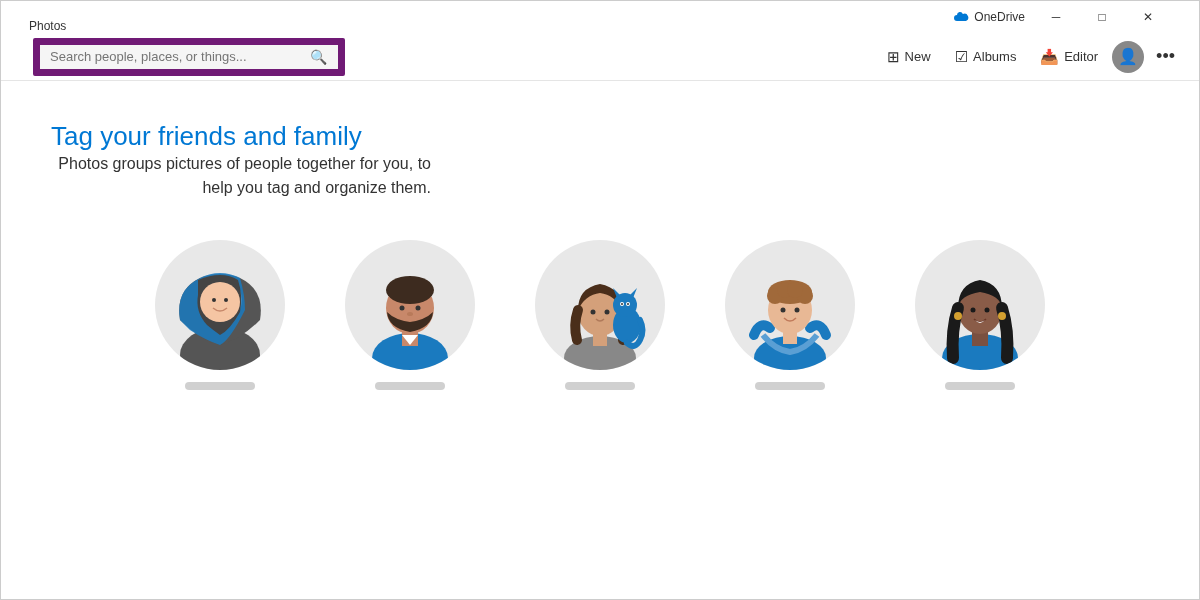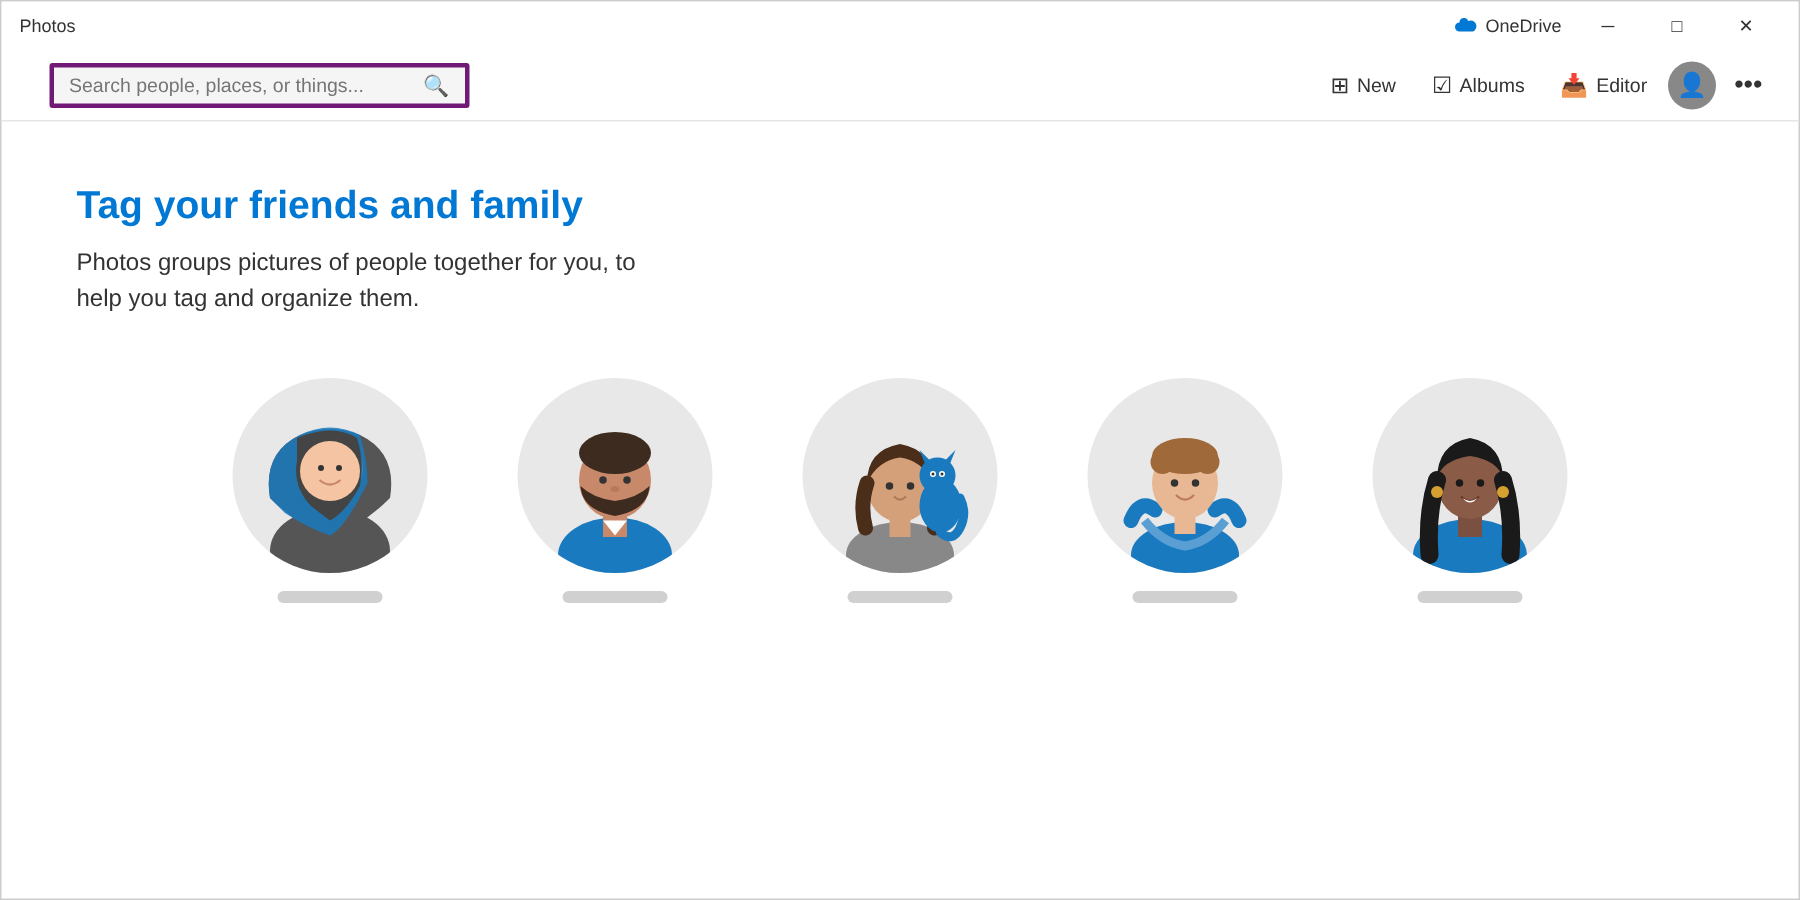--- a/index.html
+++ b/index.html
@@ -8,24 +8,24 @@
       background: #fff;
       width: 1200px;
       height: 600px;
       overflow: hidden;
       border: 1px solid #ccc;
     }
 
     
     .titlebar {
       display: flex;
-      align-items: center;
+      align-items: flex-end;
       justify-content: space-between;
       height: 32px;
-      padding: 0 12px;
+      padding: 0 28px;
       background: #fff;
     }
     .titlebar-left {
       font-size: 12px;
       color: #333;
     }
     .titlebar-right {
       display: flex;
       align-items: center;
       gap: 0;
@@ -91,24 +91,24 @@
     }
     .nav-divider {
       width: 1px;
       height: 24px;
       background: #e5e5e5;
       margin: 0 8px;
     }
     .search-bar {
       display: flex;
       align-items: center;
-      border: 3px solid #701a75;
+      border: 7px solid #701a75;
       border-radius: 2px;
       padding: 4px 10px;
-      width: 280px;
+      width: 312px;
       margin-left: 16px;
       background: #f5f5f5;
     }
     .search-bar input {
       border: none;
       background: transparent;
       font-size: 13px;
       color: #888;
       outline: none;
       flex: 1;
@@ -161,29 +161,29 @@
     }
 
     
     .main-content {
       padding: 40px 50px 20px;
     }
 
     .heading-blue {
       font-size: 26px;
       color: #0078d4;
-      font-weight: 700;
-      margin-bottom: 12px;
+      font-weight: 400;
     }
     .description {
       font-size: 16px;
       color: #333;
       line-height: 1.5;
       max-width: 380px;
       margin-bottom: 8px;
+      text-align: right;
     }
     .sub-description {
       font-size: 13px;
       color: #888;
       line-height: 1.5;
       max-width: 380px;
     }
 
     
     .avatars-row {

